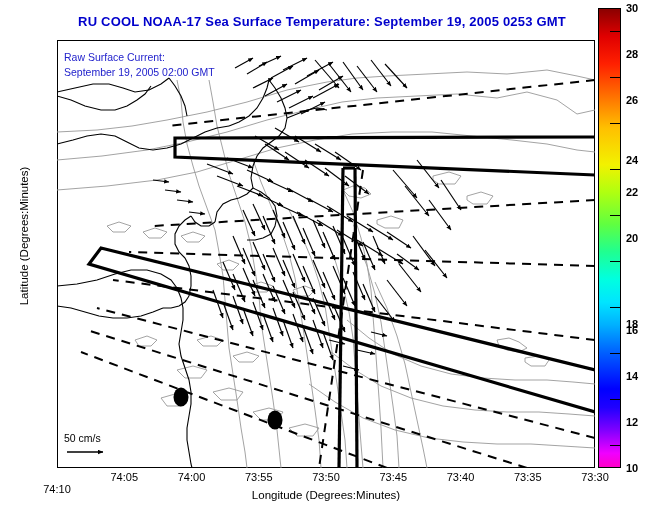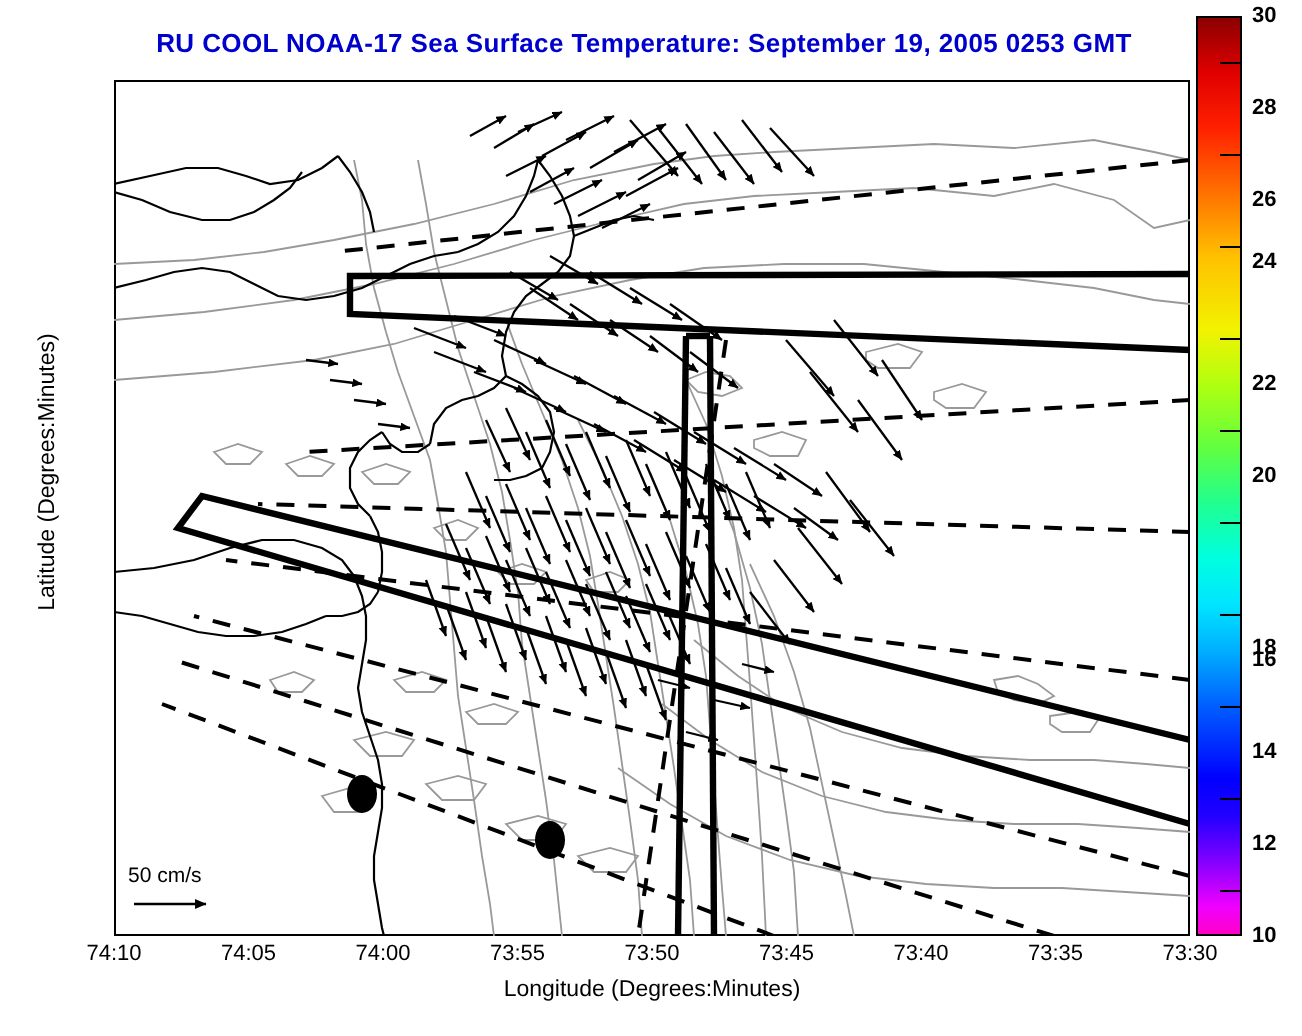--- a/index.html
+++ b/index.html
@@ -306,25 +306,29 @@
     <g fill="#000000">
       <ellipse cx="124" cy="357" rx="7.5" ry="9.5"></ellipse>
       <ellipse cx="218" cy="380" rx="7.5" ry="9.5"></ellipse>
     </g>
 
     <g stroke="#000000" stroke-width="1.3" fill="none" marker-end="url(#ah)">
       <path d="M10,412 L46,412"></path>
     </g>
   </svg>
 
+  <div class="annot">
+    <div>Raw Surface Current:</div>
+    <div>September 19, 2005 02:00 GMT</div>
+  </div>
 
   <div class="scalelbl">50 cm/s</div>
 
   <div id="xticks">
-      <div class="xtick" style="left: 57px;">74:10</div>
+      <div class="xtick" style="left: 57px; margin-top: 12px;">74:10</div>
       <div class="xtick" style="left: 124.25px;">74:05</div>
       <div class="xtick" style="left: 191.5px;">74:00</div>
       <div class="xtick" style="left: 258.75px;">73:55</div>
       <div class="xtick" style="left: 326px;">73:50</div>
       <div class="xtick" style="left: 393.25px;">73:45</div>
       <div class="xtick" style="left: 460.5px; text-align: center;">73:40</div>
       <div class="xtick" style="left: 527.75px;">73:35</div>
       <div class="xtick" style="left: 595px;">73:30</div>
     </div>
   <div class="xlabel">Longitude (Degrees:Minutes)</div>
@@ -332,21 +336,21 @@
   <div class="ylabel">Latitude (Degrees:Minutes)</div>
 
   <div class="cbar"></div>
   <div id="cbticks">
       <div class="cbtick" style="top: 8px;">30</div>
       <div class="cbminor" style="top: 31px;"></div>
       <div class="cbtick" style="top: 54px;">28</div>
       <div class="cbminor" style="top: 77px;"></div>
       <div class="cbtick" style="top: 100px;">26</div>
       <div class="cbminor" style="top: 123px;"></div>
-      <div class="cbtick" style="top: 131px;">24</div>
+      <div class="cbtick" style="top: 160px;">24</div>
       <div class="cbminor" style="top: 169px;"></div>
       <div class="cbtick" style="top: 192px;">22</div>
       <div class="cbminor" style="top: 215px;"></div>
       <div class="cbtick" style="top: 238px;">20</div>
       <div class="cbminor" style="top: 261px;"></div>
       <div class="cbtick" style="top: 284px; margin-top: 40px;">18</div>
       <div class="cbminor" style="top: 307px;"></div>
       <div class="cbtick" style="top: 330px;">16</div>
       <div class="cbminor" style="top: 353px;"></div>
       <div class="cbtick" style="top: 376px;">14</div>

